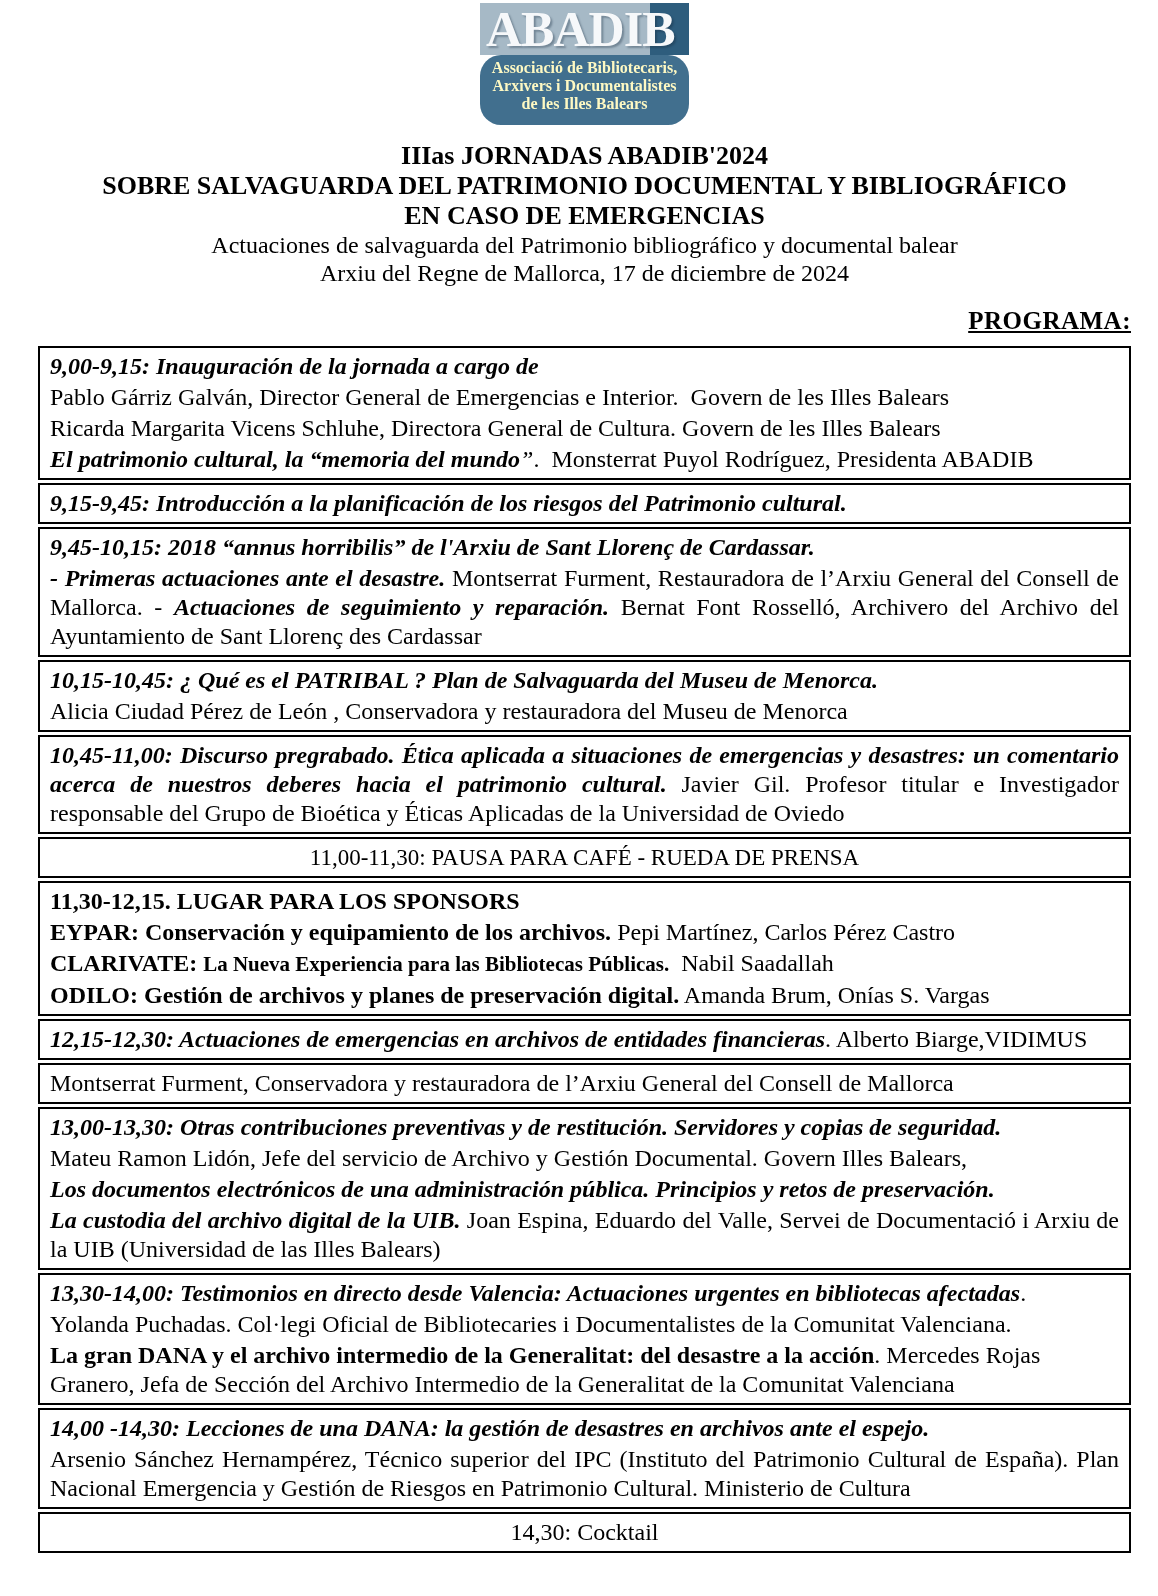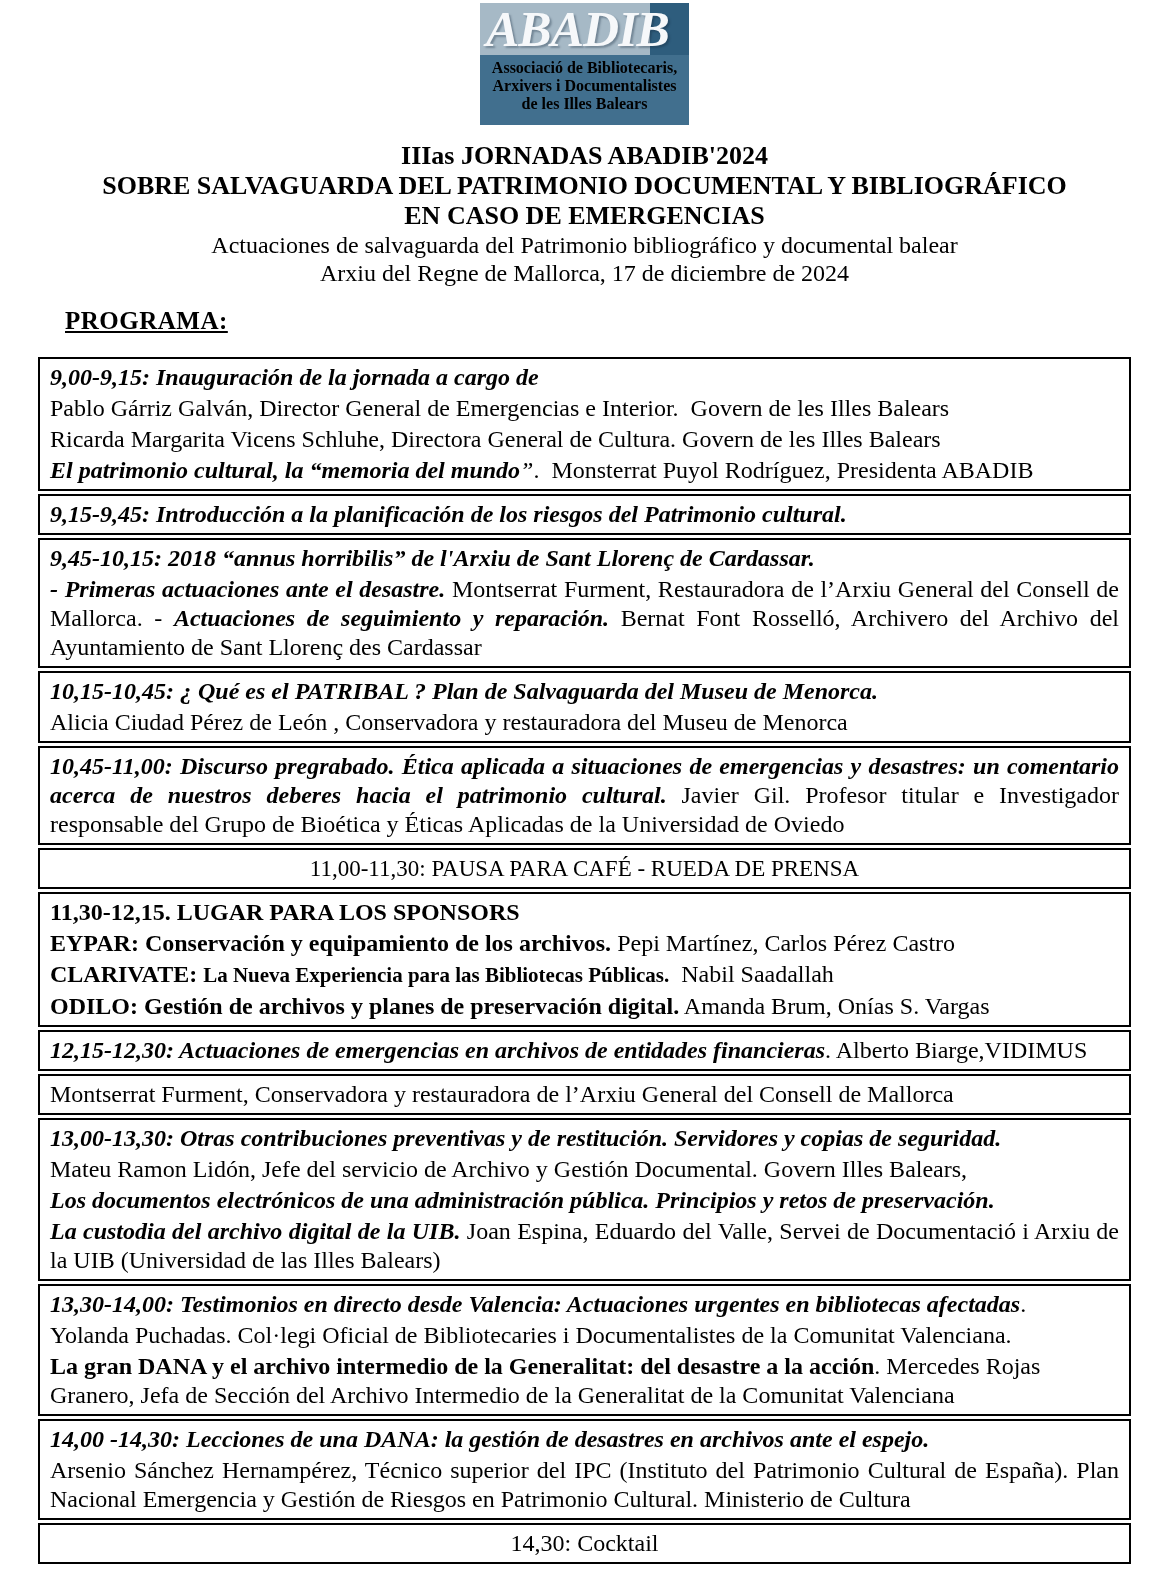--- a/index.html
+++ b/index.html
@@ -6,45 +6,46 @@
   body{
     width:1158px;height:1596px;overflow:hidden;
     font-family:"Liberation Serif","DejaVu Serif",serif;
     color:#000;
     -webkit-font-smoothing:antialiased;
   }
   .page{padding:3px 27px 0 38px;}
 
   
   .logo{width:209px;height:122px;margin:0 auto;position:relative;}
-  .logo-top{position:relative;height:52px;font-style:italic;}
+  .logo-top{position:relative;height:52px;}
   .logo-corner{position:absolute;top:0;right:0;width:39px;height:52px;}
   .logo-abbr{
     position:absolute;top:-2px;left:6px;width:100%;
     font-weight:bold;font-size:50px;letter-spacing:-1px;
     color:#f6f8fa;text-shadow:2px 2px 2px rgba(20,40,60,.35);
     line-height:56px;white-space:nowrap;
   }
   .logo-bottom{
     height:70px;padding-top:4px;box-sizing:border-box;
     text-align:center;color:#fff;font-weight:bold;
     font-size:16px;line-height:18px;
   }
 
   
   .header{margin-top:16px;text-align:center;}
   .h1{font-weight:bold;font-size:26px;line-height:30px;}
   .h2{font-size:24px;line-height:28px;text-align:center;}
 
   
   .programa{
-    margin:20px 0 22px 27px;
+    margin:20px 0 11px 27px;
     font-weight:bold;font-size:25px;
     text-decoration:underline;
     letter-spacing:.5px;
+    text-align:right;
   }
 
   
   .table{width:100%;}
   .row{border:2px solid #000;padding:2px 10px;background:#fff;}
   .row + .row{margin-top:3px;}
   .para{
     font-size:24px;line-height:29px;margin:2px 0;
     white-space:pre-wrap;
   }
@@ -60,21 +61,21 @@
 </head>
 <body>
 
 <div class="page">
 
   <div class="logo">
     <div class="logo-top" style="background: rgb(166, 185, 198);">
       <div class="logo-corner" style="background: rgb(46, 93, 125);"></div>
       <div class="logo-abbr">ABADIB</div>
     </div>
-    <div class="logo-bottom" style="background: rgb(65, 111, 142); color: #000000;">
+    <div class="logo-bottom" style="background: rgb(65, 111, 142); color: #fef9c3; border-radius: 21px;">
       <div>Associació de Bibliotecaris,</div>
       <div>Arxivers i Documentalistes</div>
       <div>de les Illes Balears</div>
     </div>
   </div>
 
   <div class="header">
     <div class="h1">IIIas JORNADAS ABADIB'2024</div>
     <div class="h1">SOBRE SALVAGUARDA DEL PATRIMONIO DOCUMENTAL Y BIBLIOGRÁFICO</div>
     <div class="h1">EN CASO DE EMERGENCIAS</div>

